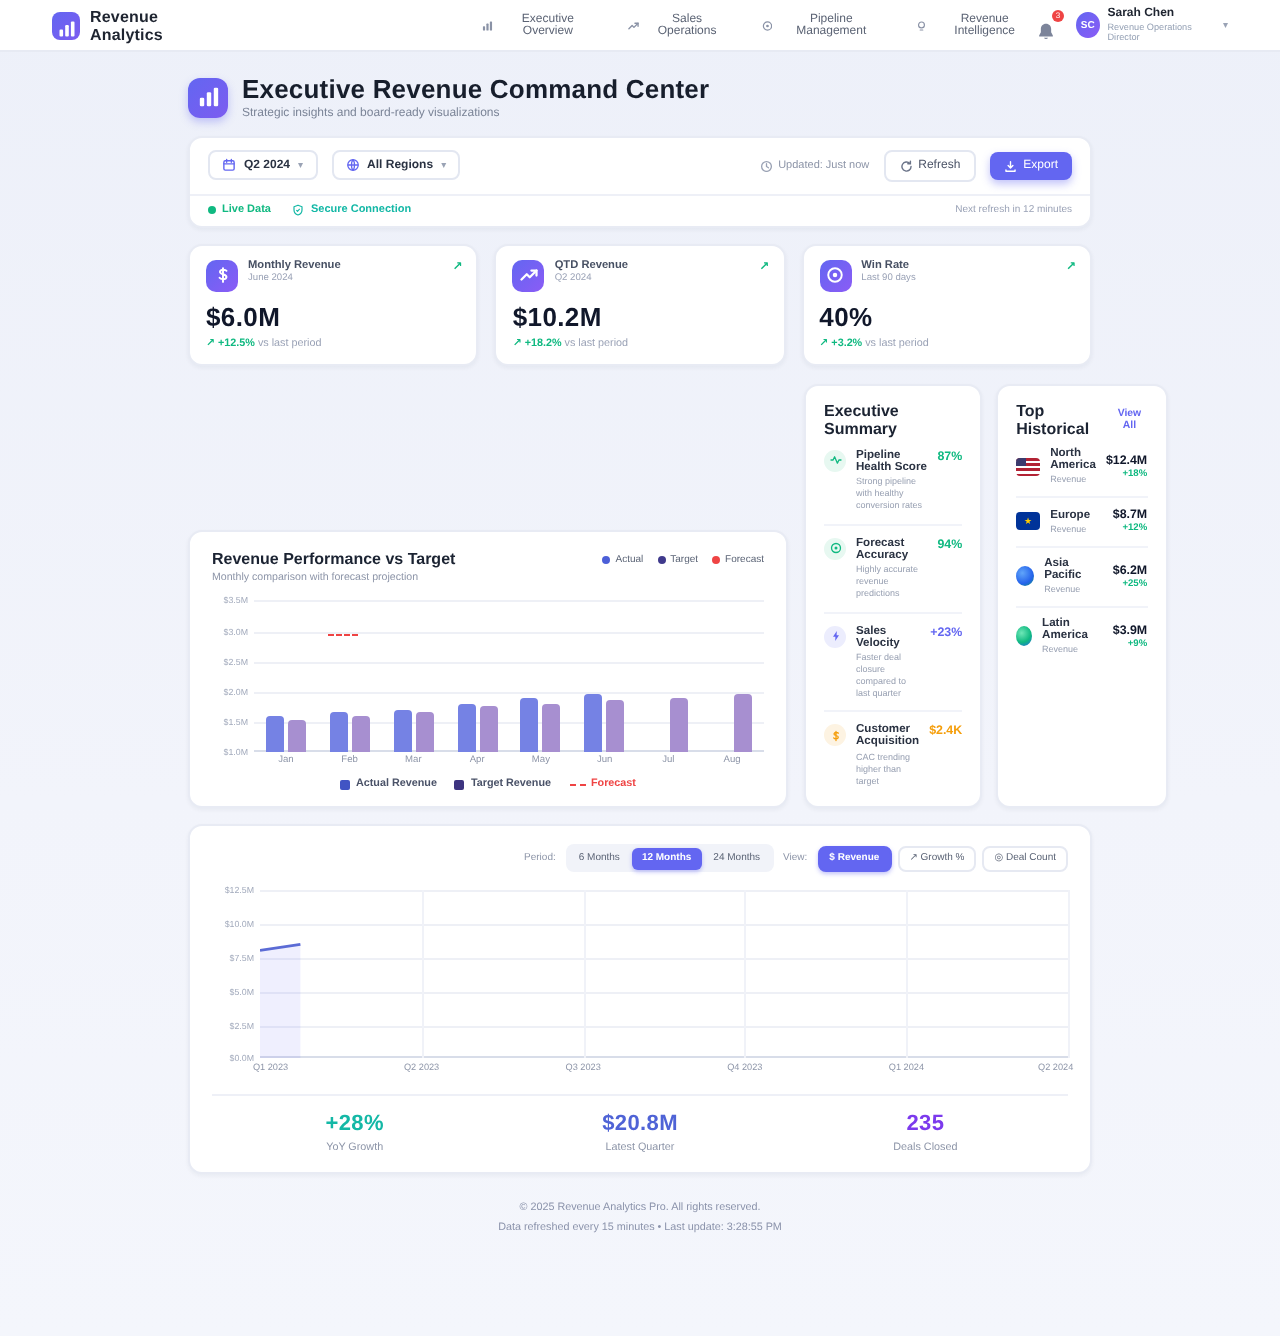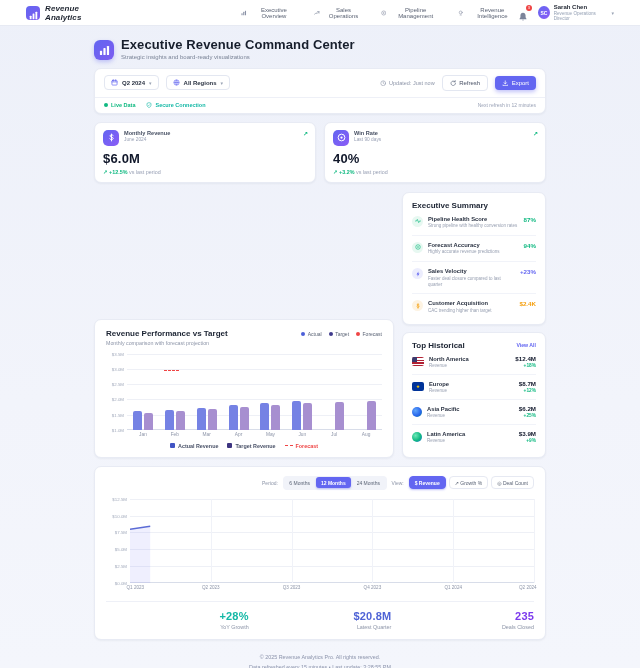--- a/index.html
+++ b/index.html
@@ -7,36 +7,36 @@
   body { font-family:"Liberation Sans","DejaVu Sans",sans-serif; background:linear-gradient(180deg,#edf0f9 0%,#f2f4fb 60%,#f4f6fc 100%); color:#1e2430; }
   svg { display:block; }
   .ic { display:inline-flex; align-items:center; justify-content:center; }
   .ic svg { width:100%; height:100%; }
 
   
   .hdr { height:26px; background:#fff; border-bottom:1px solid #e7eaf3; display:flex; align-items:center; padding:0 26px; }
   .brandbox { display:flex; align-items:center; gap:5px; }
   .logo { width:14px; height:14px; border-radius:4px; background:linear-gradient(135deg,#6366f1,#7c5cf0); color:#fff; }
   .logo .ic { width:9px; height:9px; margin:2.5px; color:#fff; }
-  .brand { font-size:8px; font-weight:bold; letter-spacing:.1px;font-style:italic; }
+  .brand { font-size:8px; font-weight:bold; letter-spacing:.1px; }
   .nav { display:flex; gap:16px; margin-left:130px; }
   .nav-item { display:flex; align-items:center; gap:3px; font-size:6px; color:#5b6374; background:none; border:none; cursor:pointer; font-family:inherit; }
   .nav-item .ic { width:6px; height:6px; color:#8a92a6; }
   .hdr-right { margin-left:auto; display:flex; align-items:center; gap:10px; }
   .bell { position:relative; width:10px; height:10px; color:#7c849a; cursor:pointer; }
   .badge { position:absolute; top:-3px; right:-4px; min-width:6px; height:6px; border-radius:4px; background:#ef4444; color:#fff; font-size:4px; line-height:6px; text-align:center; padding:0 1px; }
   .userbox { display:flex; align-items:center; gap:4px; cursor:pointer; }
   .avatar { width:13px; height:13px; border-radius:50%; background:linear-gradient(135deg,#6366f1,#8b5cf6); color:#fff; font-size:5px; font-weight:bold; display:flex; align-items:center; justify-content:center; }
   .uname { font-size:6px; font-weight:bold; line-height:1.2; }
   .urole { font-size:4.6px; color:#94a0b4; }
   .chev { font-size:5px; color:#9aa3b5; }
 
   
   .container { width:452px; margin:0 auto; }
-  .hero { display:flex; align-items:flex-end; gap:7px; padding:11px 0 8px; }
+  .hero { display:flex; align-items:center; gap:7px; padding:11px 0 8px; }
   .hero-ic { width:20px; height:20px; border-radius:6px; background:linear-gradient(135deg,#6366f1,#7c5cf0); box-shadow:0 2px 4px rgba(99,102,241,.35); color:#fff; }
   .hero-ic .ic { width:11px; height:11px; margin:4.5px; }
   .hero-title { font-size:13px; font-weight:bold; color:#171e2c; letter-spacing:.1px; }
   .hero-sub { font-size:6px; color:#7b8497; margin-top:2px; }
 
   
   .card { background:#fff; border:1px solid #e8ebf4; border-radius:7px; box-shadow:0 1px 2px rgba(20,30,60,.05); }
   .toolbar-row { display:flex; align-items:center; padding:6px 9px; gap:7px; }
   .sel { display:flex; align-items:center; gap:4px; border:1px solid #e3e7f1; border-radius:4px; padding:3px 6px; cursor:pointer; background:#fff; font-family:inherit; }
   .sel .ic { width:7px; height:7px; color:#6366f1; }
@@ -92,21 +92,21 @@
   .bar-spacer { width:9px; visibility:hidden; }
   .annot { position:absolute; border-top:1.5px dashed #ef4444; width:15px; }
   .xlabels { display:flex; margin-left:21px; margin-top:2px; }
   .xl { flex:1; text-align:center; font-size:4.8px; color:#8d95a8; }
   .chart-legend-bottom { display:flex; justify-content:center; gap:9px; margin-top:6px; }
   .clb-item { display:flex; align-items:center; gap:3px; font-size:5.4px; color:#4a5268; font-weight:bold; }
   .clb-sq { width:5px; height:5px; border-radius:1px; }
   .clb-dash { width:8px; border-top:1.5px dashed #ef4444; }
 
   
-  .right-col { width:144px; display:flex; flex-direction:column; gap:7px; }
+  .right-col { width:144px; display:flex; flex-direction:row; gap:7px; }
   .panel { padding:8px 9px; }
   .panel-hd { display:flex; align-items:center; }
   .viewall { margin-left:auto; font-size:5.2px; color:#6366f1; font-weight:bold; cursor:pointer; background:none; border:none; font-family:inherit; }
   .sum-item { display:flex; gap:5px; align-items:flex-start; padding:6px 0; border-bottom:1px solid #f1f3f9; }
   .sum-item:last-child { border-bottom:none; padding-bottom:2px; }
   .sum-ic { width:11px; height:11px; border-radius:50%; flex:none; display:flex; align-items:center; justify-content:center; font-size:5.5px; font-weight:bold; }
   .sum-ic .ic { width:6px; height:6px; }
   .sum-title { font-size:5.8px; font-weight:bold; color:#2a3242; }
   .sum-desc { font-size:4.5px; color:#98a0b2; margin-top:1.5px; line-height:1.3; }
   .sum-val { margin-left:auto; font-size:6.2px; font-weight:bold; flex:none; }
@@ -133,21 +133,21 @@
   .seg { display:flex; background:#f1f3f9; border-radius:4px; padding:1.5px; gap:1px; }
   .seg button, .view-btn { font-size:5px; font-family:inherit; cursor:pointer; border:none; background:none; color:#5a6375; padding:2.5px 5px; border-radius:3px; white-space:nowrap; }
   .seg button.active, .view-btn.active { background:#6366f1; color:#fff; font-weight:bold; box-shadow:0 1px 2px rgba(99,102,241,.4); }
   .view-btn { border:1px solid #e6e9f2; border-radius:4px; background:#fff; }
   .view-btn.active { border-color:#6366f1; }
   .trend-plot { position:relative; margin-left:24px; margin-top:9px; height:84px; }
   .vgrid { position:absolute; top:0; bottom:0; width:1px; background:#f0f2f8; }
   .trend-xlabels { position:relative; margin-left:24px; height:9px; margin-top:2px; }
   .txl { position:absolute; font-size:4.6px; color:#8d95a8; transform:translateX(-50%); white-space:nowrap; }
   .trend-stats { display:flex; border-top:1px solid #eef0f7; margin-top:7px; padding:8px 0 9px; }
-  .stat { flex:1; text-align:right; }
+  .stat { flex:1; text-align:center; }
   .stat-val { font-size:11px; font-weight:bold; letter-spacing:.2px; }
   .stat-label { font-size:5.4px; color:#8d95a8; margin-top:2.5px; }
 
   
   .footer { text-align:center; margin-top:13px; font-size:5.4px; color:#8b93ab; line-height:1.8; }
 </style>
 </head>
 <body>
 
 <header class="hdr">
@@ -317,20 +317,39 @@
             </span>
           </div>
           <div>
             <div class="kpi-label">Monthly Revenue</div>
             <div class="kpi-sub">June 2024</div>
           </div>
         </div>
         <span class="kpi-corner up">↗</span>
         <div class="kpi-value">$6.0M</div>
         <div class="kpi-delta up"><span>↗ +12.5% </span><span class="suffix">vs last period</span></div>
+      </div>
+      <div class="card kpi">
+        <div class="kpi-top">
+          <div class="kpi-ic">
+            <span class="ic" style="width: 9px; height: 9px;">
+              <svg viewBox="0 0 12 12" fill="none" stroke="currentColor" stroke-width="1.5" stroke-linecap="round" stroke-linejoin="round">
+                <path d="M1 9 L4.5 5.5 L6.5 7.5 L11 3"></path>
+                <path d="M7.6 3 H11 V6.4"></path>
+              </svg>
+            </span>
+          </div>
+          <div>
+            <div class="kpi-label">QTD Revenue</div>
+            <div class="kpi-sub">Q2 2024</div>
+          </div>
+        </div>
+        <span class="kpi-corner up">↗</span>
+        <div class="kpi-value">$10.2M</div>
+        <div class="kpi-delta up"><span>↗ +18.2% </span><span class="suffix">vs last period</span></div>
       </div>
       <div class="card kpi">
         <div class="kpi-top">
           <div class="kpi-ic">
             <span class="ic" style="width: 9px; height: 9px;">
               <svg viewBox="0 0 12 12" fill="none" stroke="currentColor" stroke-width="1.3">
                 <circle cx="6" cy="6" r="4.5"></circle>
                 <circle cx="6" cy="6" r="1.5" fill="currentColor" stroke="none"></circle>
               </svg>
             </span>

